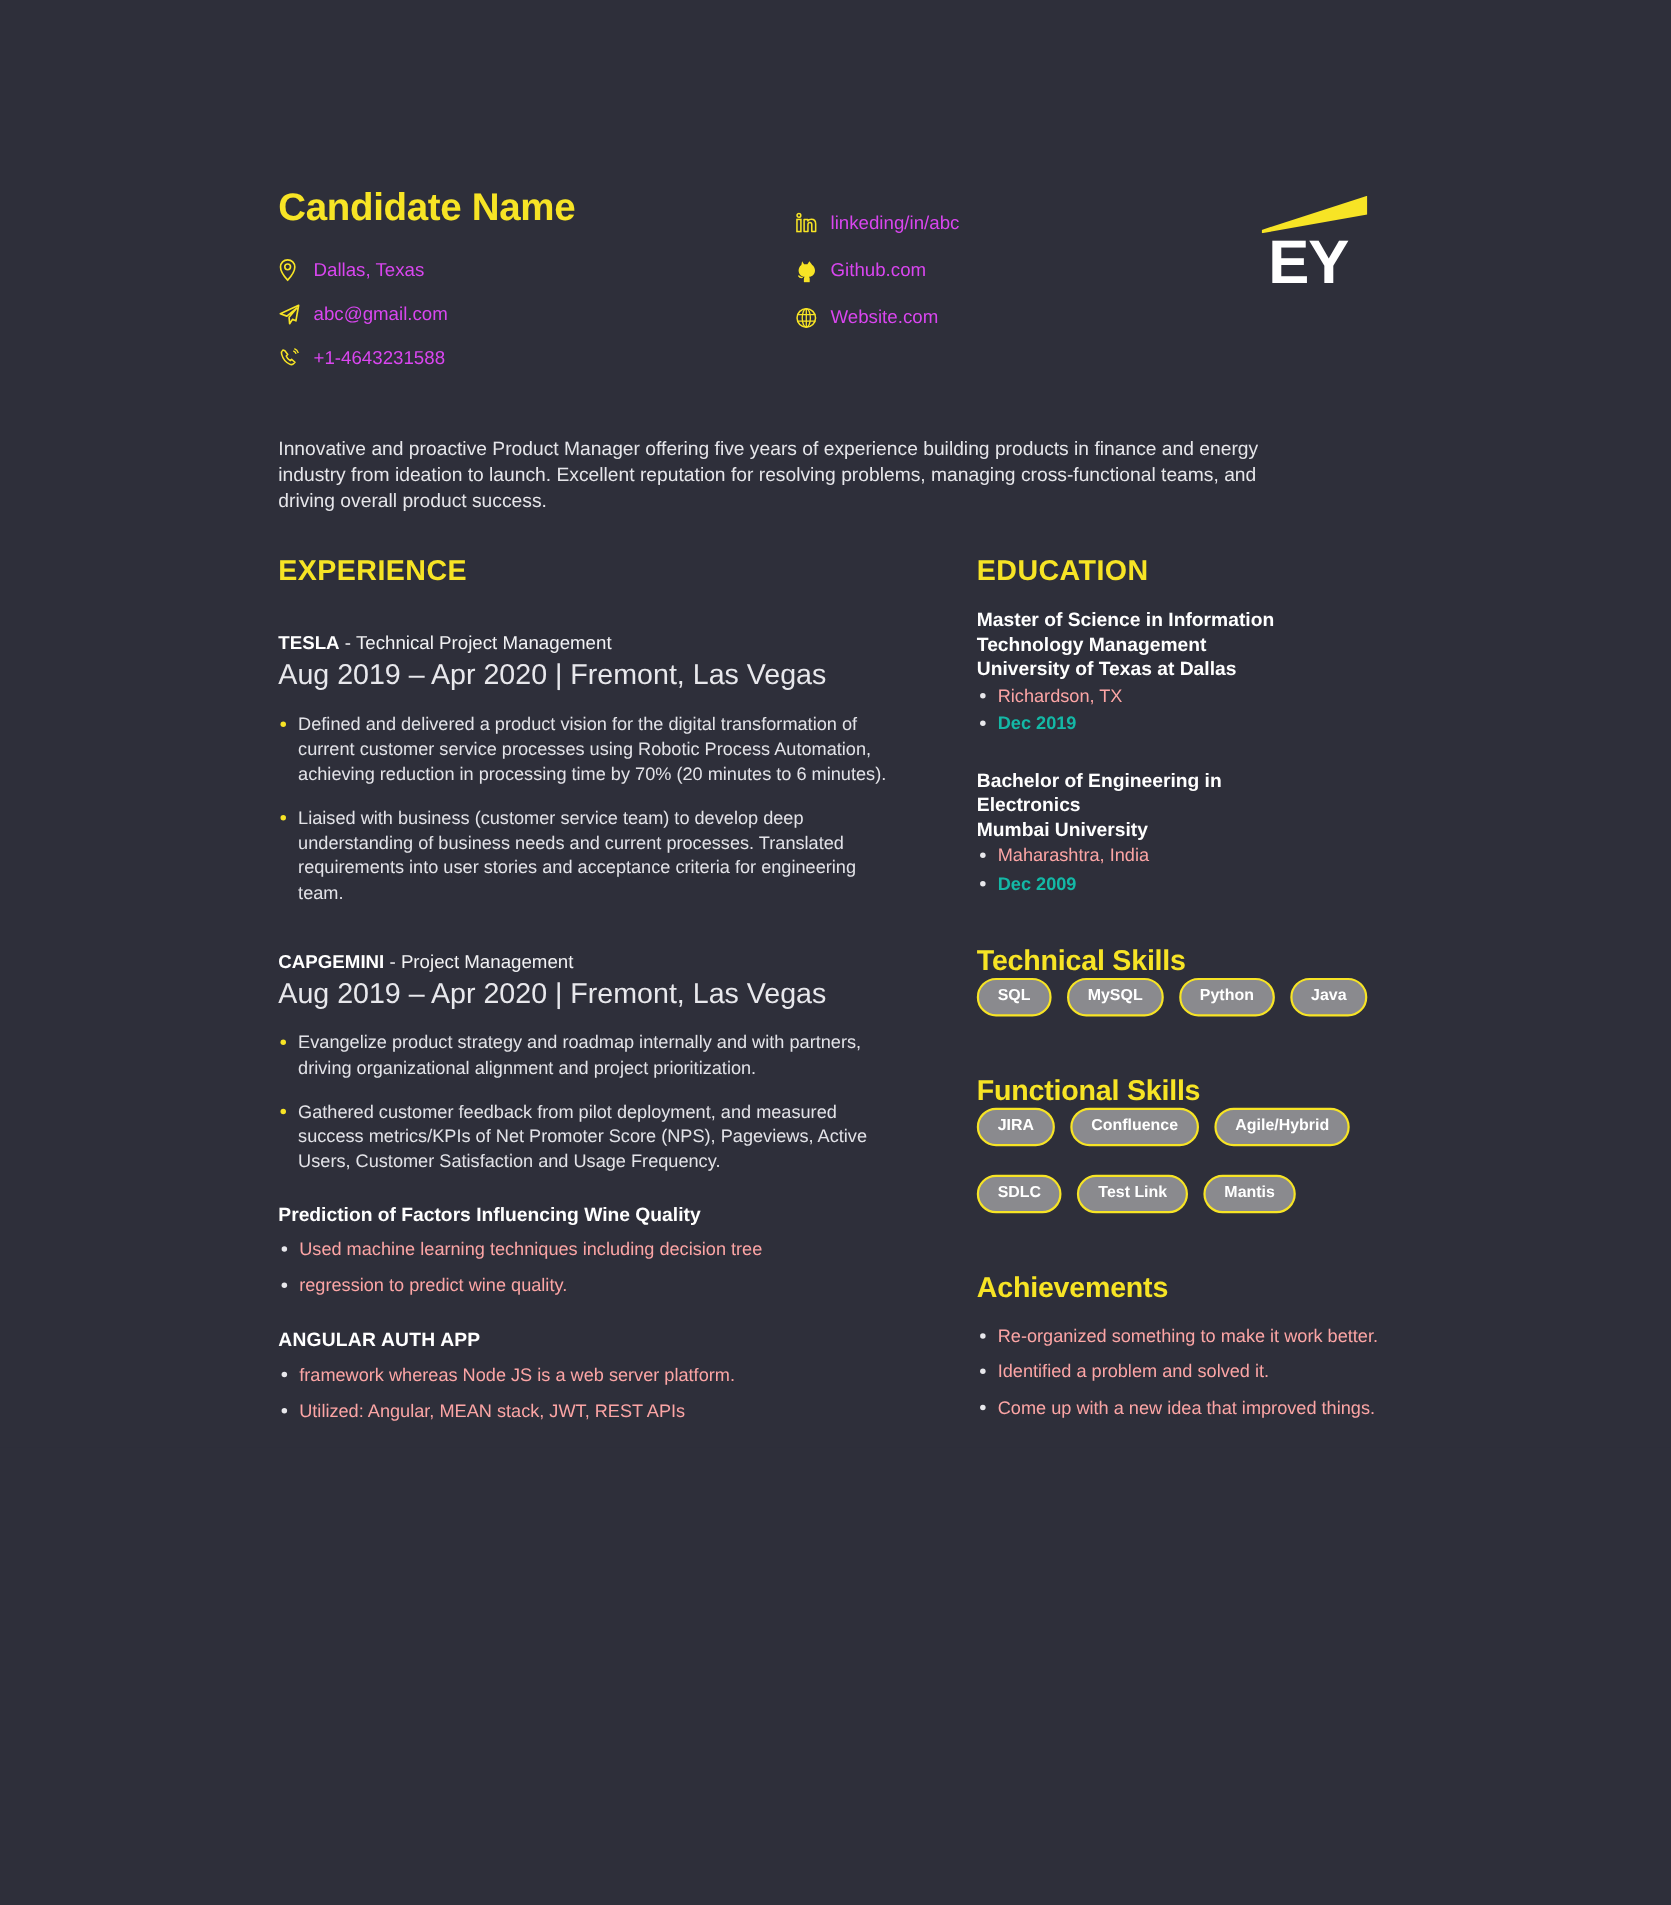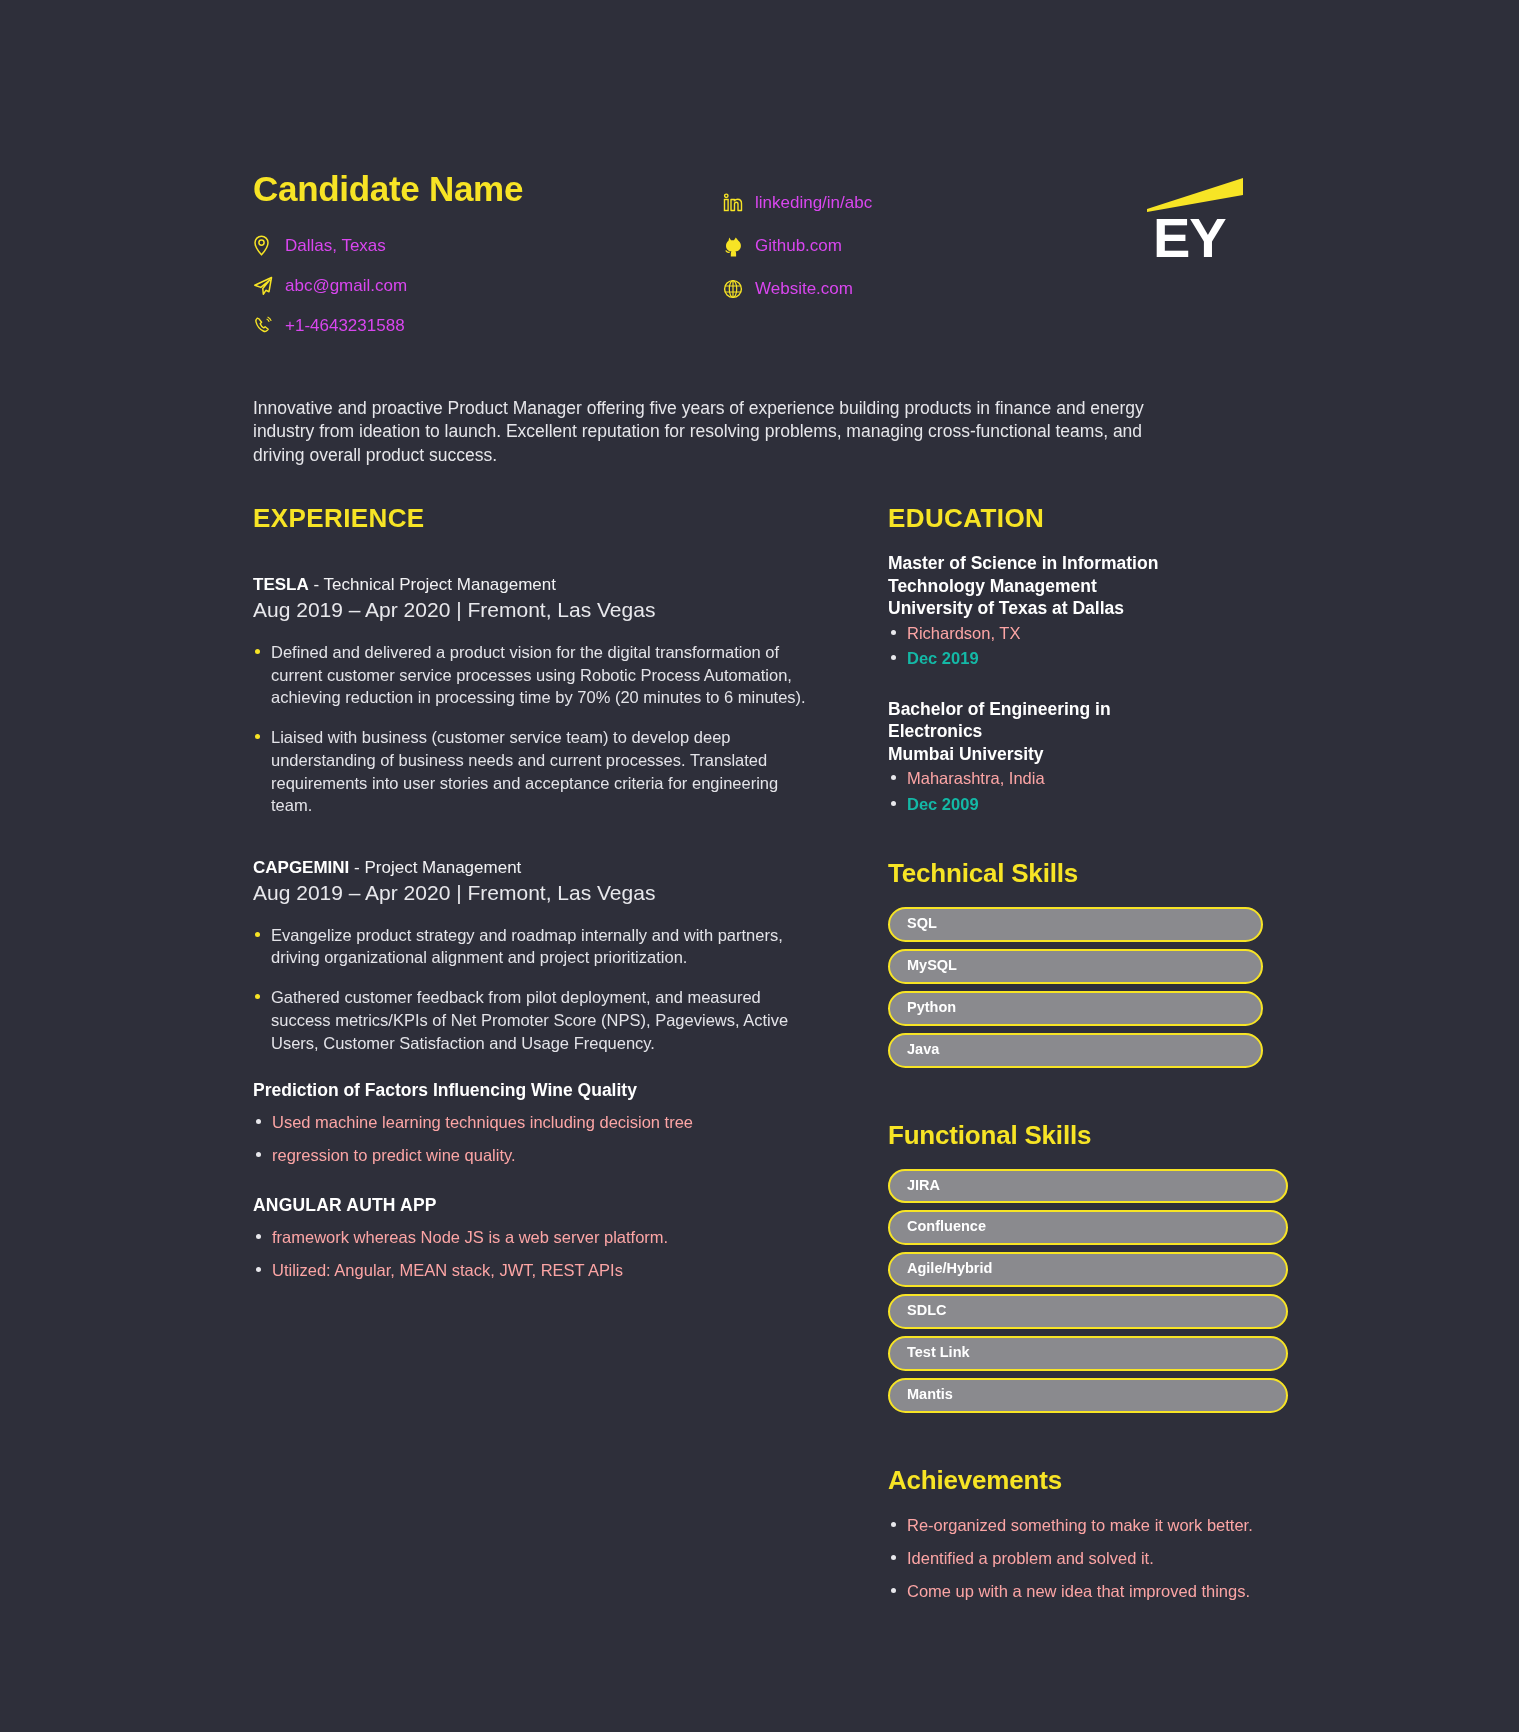--- a/index.html
+++ b/index.html
@@ -99,21 +99,21 @@
   .sec-title {
     color: #f7e425;
     font-size: 26px;
     font-weight: bold;
     letter-spacing: -0.2px;
   }
 
   .job { margin-top: 40px; }
   .job-title { font-size: 17px; line-height: 1.3; color: #f2f2f4; }
   .job-title b { font-weight: bold; color: #ffffff; }
-  .job-meta { font-size: 21px; line-height: 1.35; color: #e8e8ec; }
+  .job-meta { font-size: 26px; line-height: 1.35; color: #e8e8ec; }
 
   ul.bullets { list-style: none; margin-top: 16px; }
   ul.bullets li {
     position: relative;
     padding-left: 18px;
     font-size: 16.5px;
     line-height: 1.38;
     color: #e3e3e8;
     margin-bottom: 17px;
   }
@@ -156,24 +156,22 @@
     line-height: 1.28;
     color: #ffffff;
   }
   .edu-block ul.wbullets { margin-top: 2px; }
   .edu-block ul.wbullets li { margin-bottom: 3px; }
 
   
   .pill-wrap {
     display: flex;
     flex-wrap: wrap;
-    gap: 7px 14px;
-    margin-top: 18px;
+    gap: 26px 14px;
     max-width: 375px;
-    flex-direction: column;
   }
   .pill {
     background: #8a8a8e;
     border: 2px solid #f7e425;
     border-radius: 20px;
     padding: 7px 17px 8px;
     font-size: 14.5px;
     font-weight: bold;
     color: #ffffff;
     line-height: 1.1;

